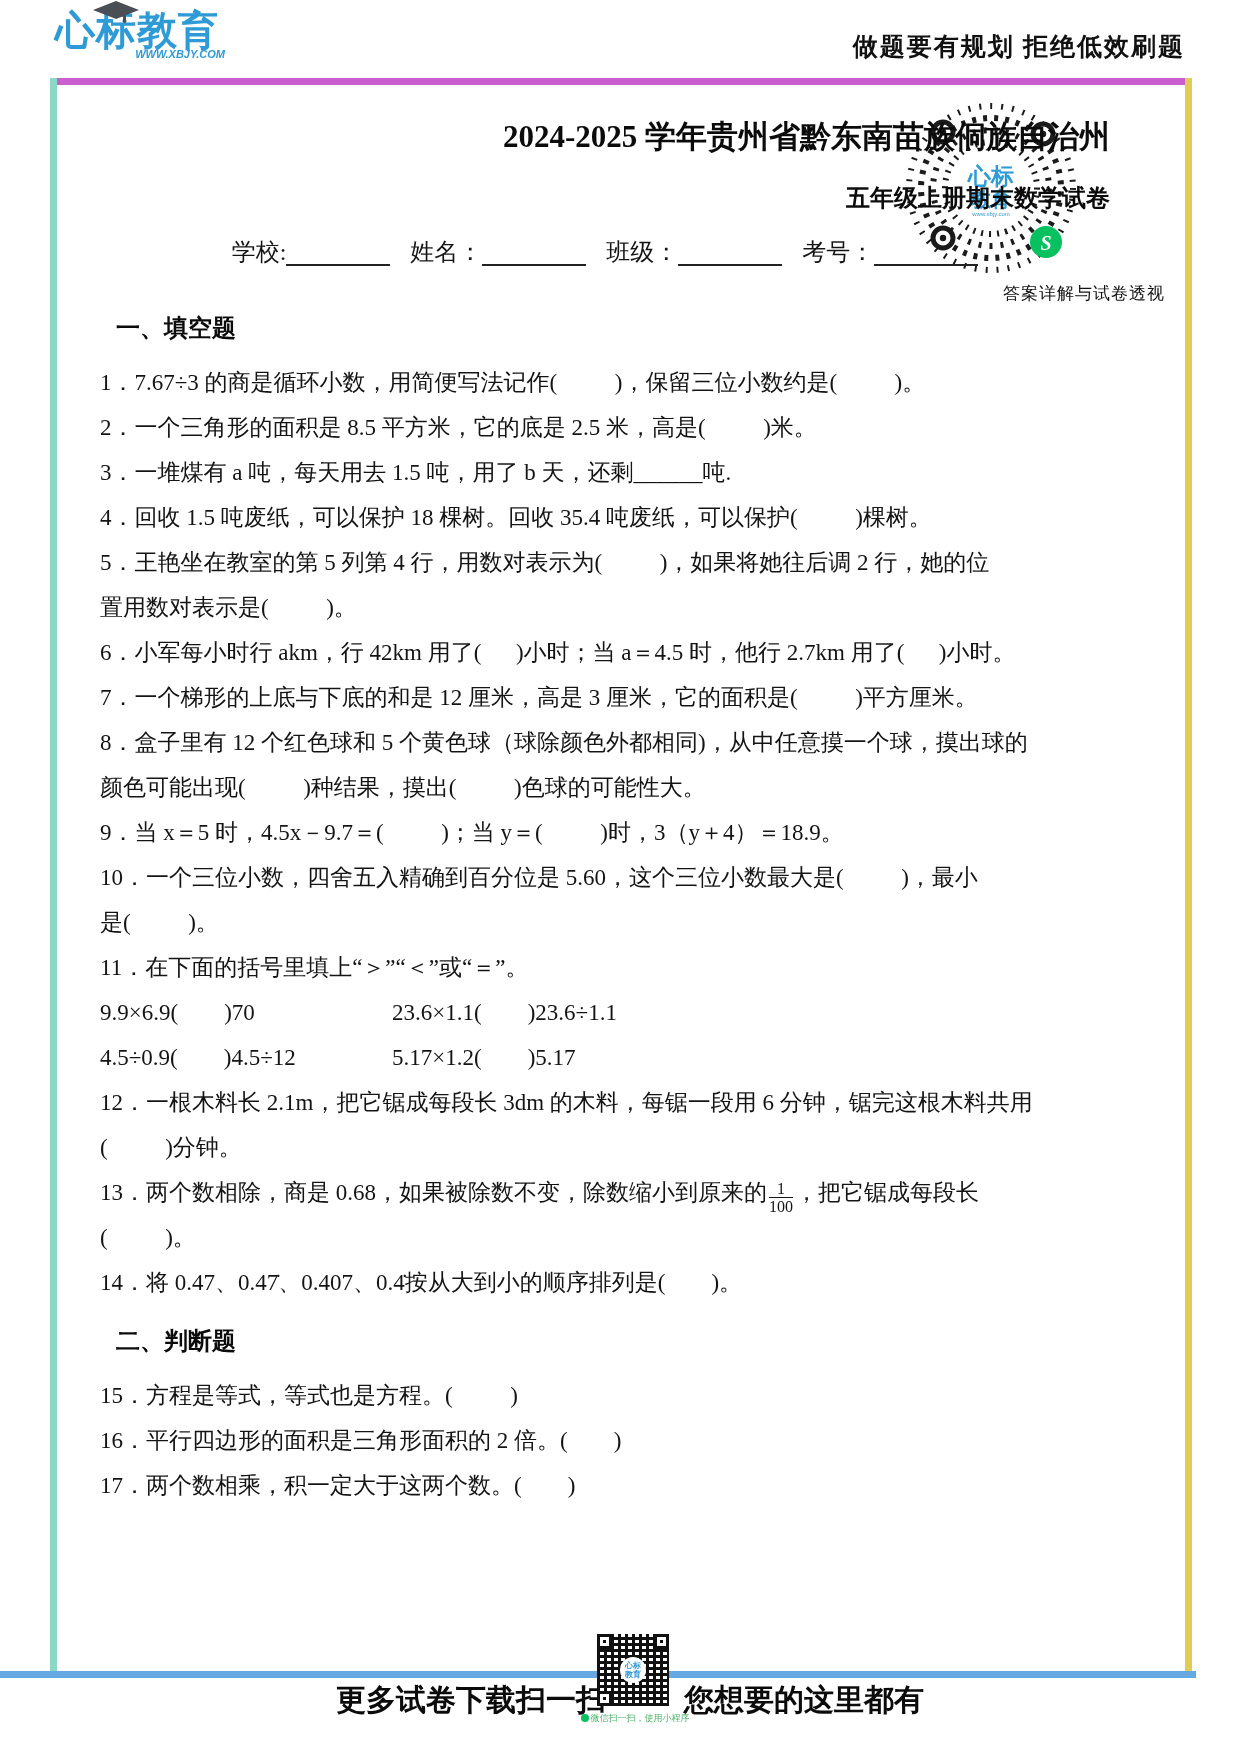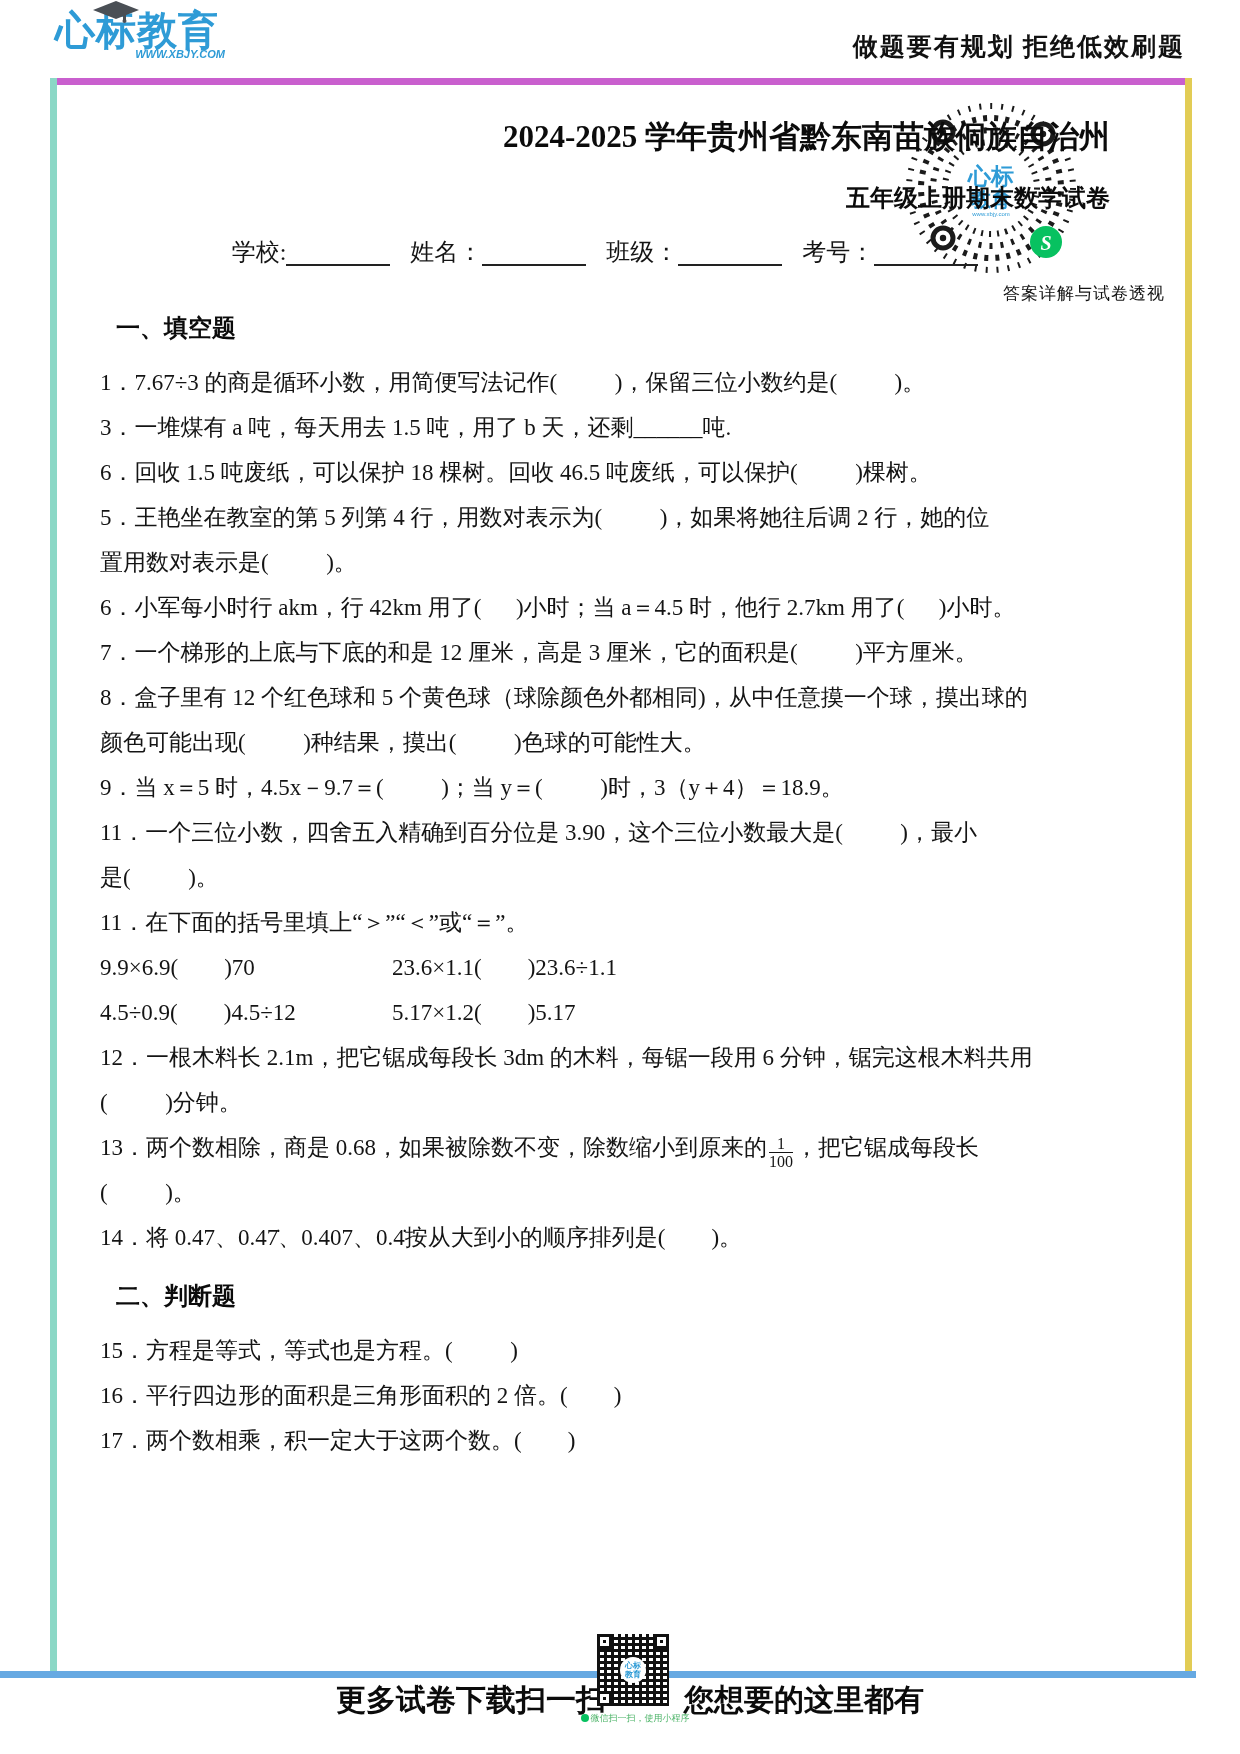--- a/index.html
+++ b/index.html
@@ -136,30 +136,31 @@
       </span>
       <span class="info-field">
         <span>考号：</span>
         <span class="info-blank"></span>
       </span>
     </div>
 
     <h3 class="sec">一、填空题</h3>
     <div class="qwrap">
       <p class="q">1．7.67÷3 的商是循环小数，用简便写法记作(          )，保留三位小数约是(          )。</p>
+      <p class="q">2．一个三角形的面积是 8.5 平方米，它的底是 2.5 米，高是(          )米。</p>
       <p class="q">3．一堆煤有 a 吨，每天用去 1.5 吨，用了 b 天，还剩______吨.</p>
-      <p class="q">6．回收 1.5 吨废纸，可以保护 18 棵树。回收 46.5 吨废纸，可以保护(          )棵树。</p>
+      <p class="q">4．回收 1.5 吨废纸，可以保护 18 棵树。回收 35.4 吨废纸，可以保护(          )棵树。</p>
       <p class="q">5．王艳坐在教室的第 5 列第 4 行，用数对表示为(          )，如果将她往后调 2 行，她的位
 置用数对表示是(          )。</p>
       <p class="q">6．小军每小时行 akm，行 42km 用了(      )小时；当 a＝4.5 时，他行 2.7km 用了(      )小时。</p>
       <p class="q">7．一个梯形的上底与下底的和是 12 厘米，高是 3 厘米，它的面积是(          )平方厘米。</p>
       <p class="q">8．盒子里有 12 个红色球和 5 个黄色球（球除颜色外都相同)，从中任意摸一个球，摸出球的
 颜色可能出现(          )种结果，摸出(          )色球的可能性大。</p>
       <p class="q">9．当 x＝5 时，4.5x－9.7＝(          )；当 y＝(          )时，3（y＋4）＝18.9。</p>
-      <p class="q">11．一个三位小数，四舍五入精确到百分位是 3.90，这个三位小数最大是(          )，最小
+      <p class="q">10．一个三位小数，四舍五入精确到百分位是 5.60，这个三位小数最大是(          )，最小
 是(          )。</p>
       <p class="q">11．在下面的括号里填上“＞”“＜”或“＝”。</p>
       <div class="qrow">
         <span class="c1">9.9×6.9(        )70</span>
         <span>23.6×1.1(        )23.6÷1.1</span>
       </div>
       <div class="qrow">
         <span class="c1">4.5÷0.9(        )4.5÷12</span>
         <span>5.17×1.2(        )5.17</span>
       </div>

